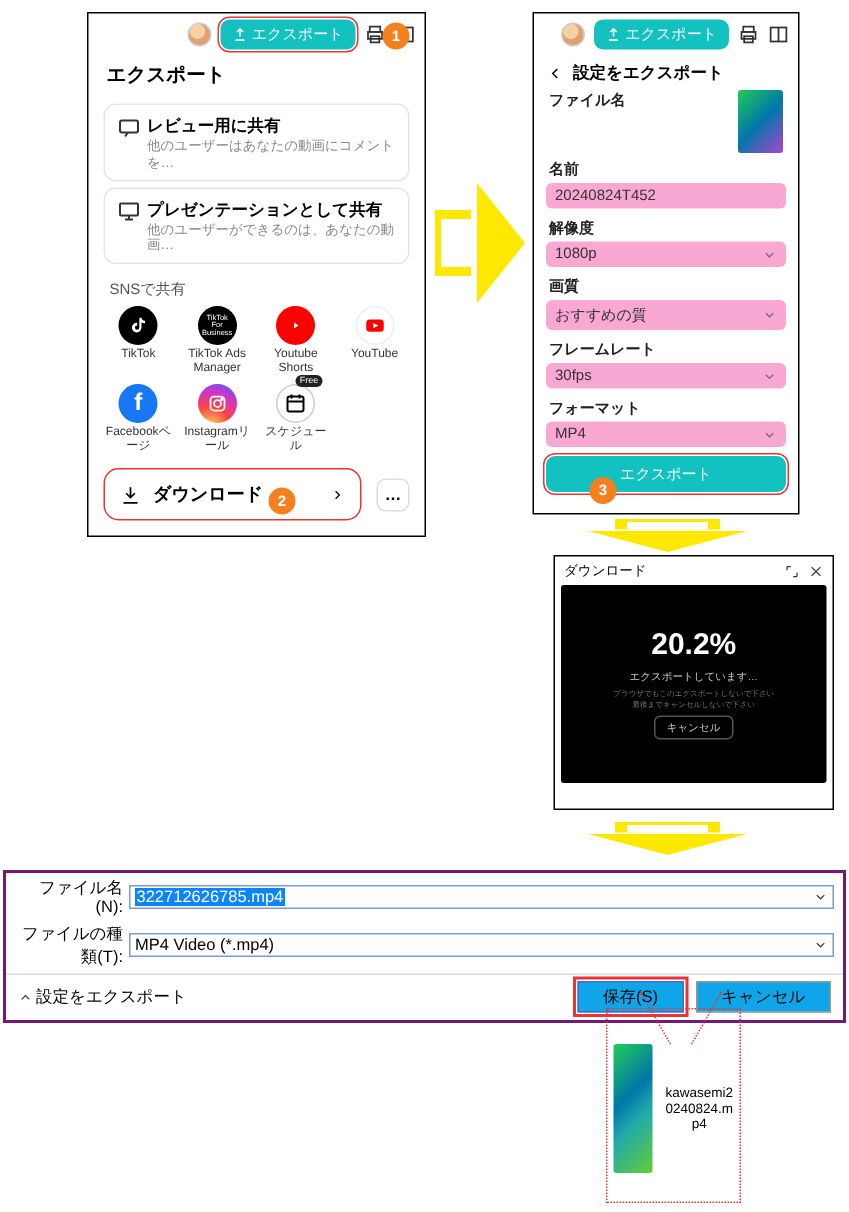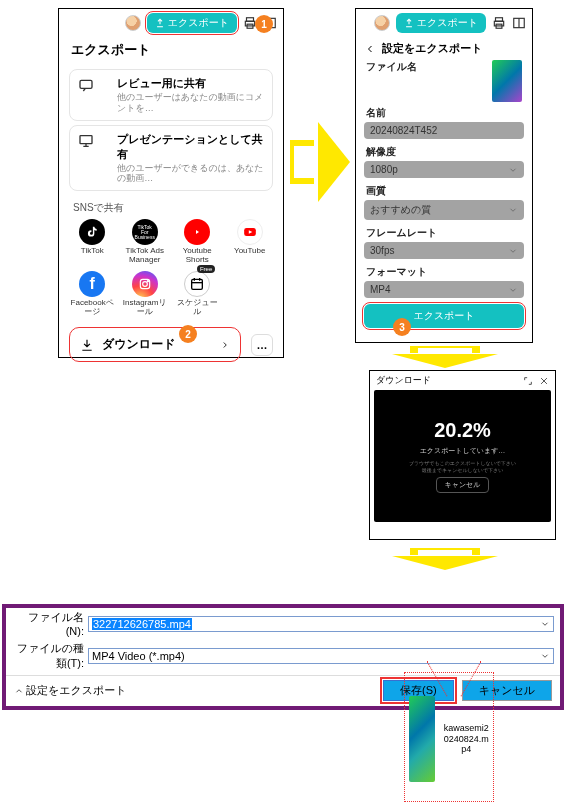--- a/index.html
+++ b/index.html
@@ -9,55 +9,55 @@
     height: 808px;
     font-family: -apple-system, "Segoe UI", Meiryo, sans-serif;
     font-size: 11px;
     background: #fff;
     position: relative;
   }
   .panel { position: absolute; border: 1px solid #000; background: #fff; }
   .panelA { left: 58px; top: 8px; width: 226px; height: 350px; }
   .panelB { left: 355px; top: 8px; width: 178px; height: 335px; }
   .panelC { left: 369px; top: 370px; width: 187px; height: 170px; }
-  .panelD { left: 2px; top: 604px; width: 562px; border: 4px solid #701a75; padding-bottom: 1px; }
+  .panelD { left: 2px; top: 580px; width: 562px; border: 2px solid #701a75; padding-bottom: 1px; }
 
   
   .topbar { display:flex; align-items:center; justify-content:flex-end; gap:6px; padding:4px 6px; }
   .avatar { width:16px; height:16px; border-radius:50%; background: radial-gradient(circle at 40% 35%, #f6d1a6 40%, #e0a070 42%); border:1px solid #ccc; }
   .exportbtn { background:#14c1c1; color:#fff; font-size:10px; border-radius:6px; padding:3px 8px; display:flex; align-items:center; gap:3px; }
   .exportbtn svg { width:10px; height:10px; }
   .topicon { width:14px; height:14px; display:flex; align-items:center; justify-content:center; }
   .topicon svg { width:14px; height:14px; }
 
   .highlight-red { outline:1.5px solid #e33; outline-offset:1px; border-radius:6px; }
 
   .badge { position:absolute; width:18px; height:18px; border-radius:50%; background:#f58020; color:#fff; font-size:10px; display:flex; align-items:center; justify-content:center; font-weight:bold; }
 
   .section-title { font-size:13px; font-weight:600; padding:4px 12px 6px; }
-  .card { margin:4px 10px; border:1px solid #e5e5e5; border-radius:8px; padding:6px 8px; display:flex; gap:23px; align-items:flex-start; }
+  .card { margin:4px 10px; border:1px solid #e5e5e5; border-radius:8px; padding:6px 8px; display:flex; gap:4px; align-items:flex-start; }
   .card .ico { width:16px;height:16px; flex:none; margin-top:1px;}
   .card .ttl { font-size:11px; font-weight:600; }
   .card .sub { font-size:9px; color:#888; margin-top:1px; line-height:1.2; }
 
   .sns-label { font-size:10px; color:#555; padding:6px 14px 2px; }
   .sns-grid { display:grid; grid-template-columns:repeat(4,1fr); gap:2px 2px; padding:0 8px; }
   .sns-item { display:flex; flex-direction:column; align-items:center; gap:2px; padding:2px; }
   .sns-circ { width:26px;height:26px;border-radius:50%; display:flex;align-items:center;justify-content:center; position:relative;}
   .sns-lbl { font-size:8px; color:#333; text-align:center; line-height:1.1; height:18px; }
   .free-tag { position:absolute; top:-7px; right:-6px; background:#222; color:#fff; font-size:6px; padding:1px 3px; border-radius:6px; }
 
   .downloadbtn { margin:8px 10px 0; border:1.5px solid #e33; border-radius:10px; padding:8px 10px; display:flex; align-items:center; justify-content:space-between; }
   .downloadbtn .l { display:flex; align-items:center; gap:8px; font-size:12px; font-weight:600; }
   .more { display:inline-flex; width:22px;height:22px; align-items:center;justify-content:center; margin-left:6px; border:1px solid #ddd; border-radius:6px; font-weight:bold;}
 
   
   .backrow { display:flex; align-items:center; gap:6px; padding:4px 8px; font-size:11px; font-weight:700; }
   .fieldlbl { font-size:10px; padding:4px 10px 0; color:#222; font-weight:600;}
-  .fieldval { margin:2px 8px; background:#a3a3a3; border-radius:4px; padding:3px 6px; font-size:10px; display:flex; justify-content:space-between; align-items:center; color:#333;}
+  .fieldval { margin:2px 8px; background:#f9a8d4; border-radius:4px; padding:3px 6px; font-size:10px; display:flex; justify-content:space-between; align-items:center; color:#333;}
   .cover-row { display:flex; justify-content:space-between; padding:0 10px; align-items:flex-start;}
   .cover-thumb { width:30px; height:42px; background:linear-gradient(135deg,#2c5,#07a,#a4c); border-radius:2px; }
   .panelB .exportbtn2 { margin:6px 8px; background:#14c1c1; color:#fff; text-align:center; border-radius:6px; padding:5px 0; font-size:10px; outline:1.5px solid #e33; outline-offset:1px; position:relative;}
 
   
   .arrow-r { position:absolute; }
   .arrow-r::before { content:""; display:block; width:28px; height:44px; background:#ffe800; }
   .arrow-r::after { content:""; display:block; position:absolute; top:-18px; left:28px; width:0;height:0; border-top:40px solid transparent; border-bottom:40px solid transparent; border-left:32px solid #ffe800; }
   .arrow-r .hole::before { content:""; position:absolute; top:6px; left:4px; width:20px; height:32px; background:#fff; }
   .arrow-r .hole::after { content:""; position:absolute; top:-8px; left:24px; width:0;height:0; border-top:30px solid transparent; border-bottom:30px solid transparent; border-left:24px solid #fff; }

